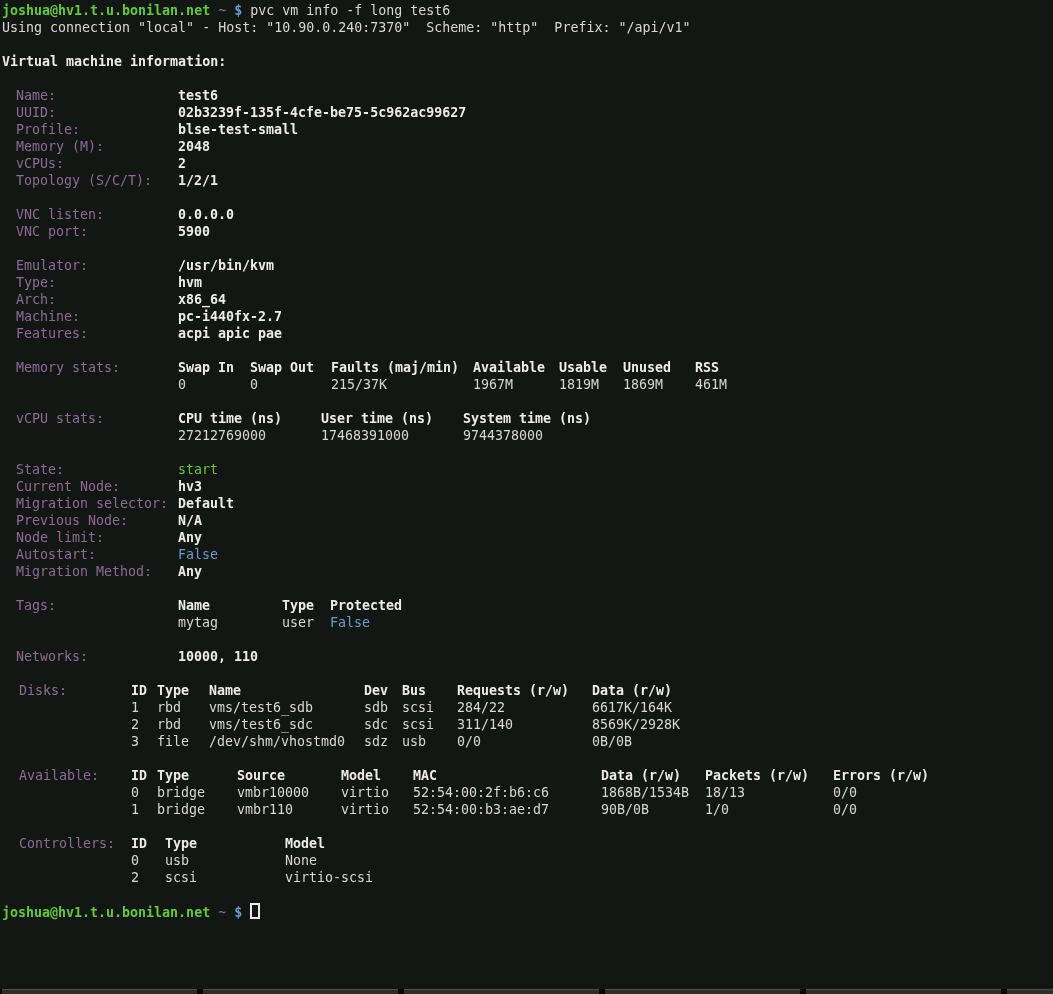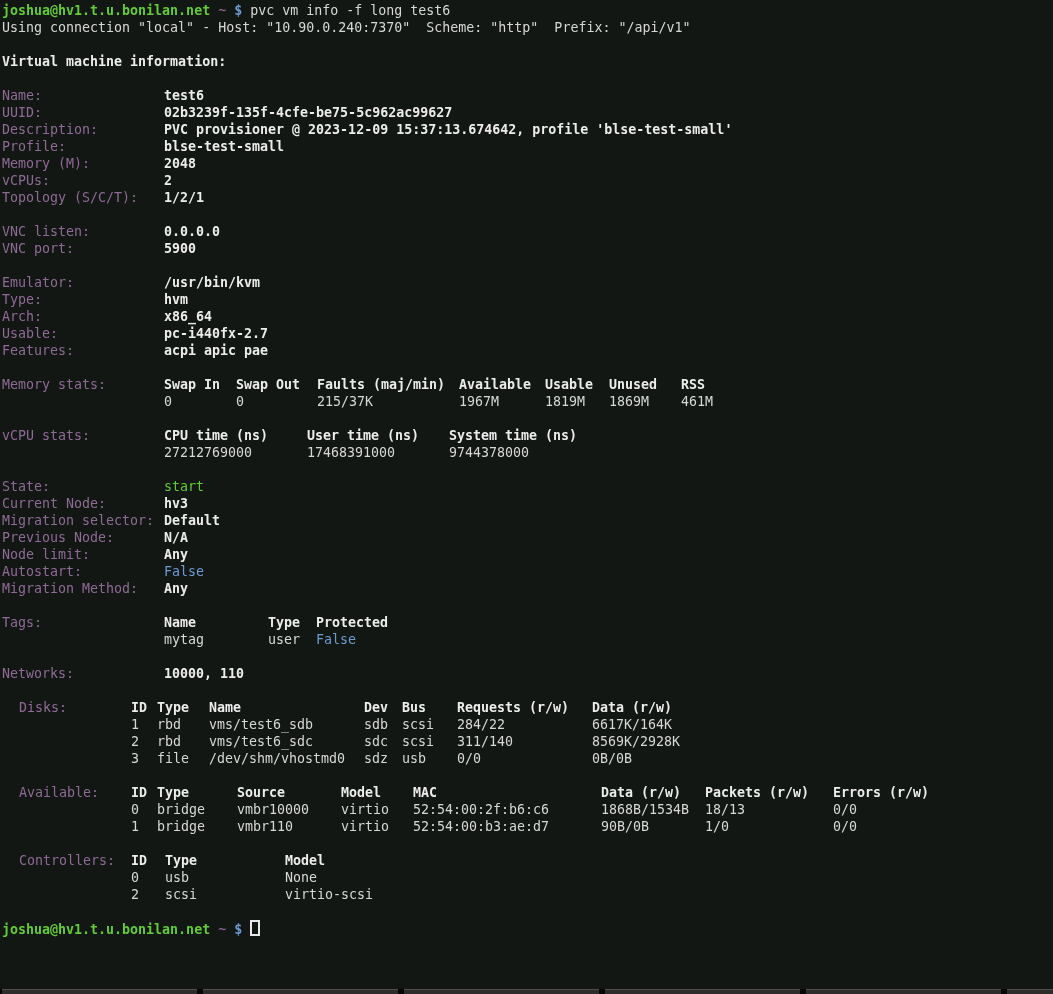--- a/index.html
+++ b/index.html
@@ -1,20 +1,20 @@
 <!DOCTYPE html>
 <html style="--bg: #131713; --label: #8f6a97; --text: #d7d7d7; --bold: #ececec; --green: #62cb38; --blue: #6b9bd2;"><head>
 <meta charset="utf-8">
 <style>
   html,body{margin:0;padding:0;background:#131713;width:1053px;height:994px;overflow:hidden;}
   body{font-family:"DejaVu Sans Mono","Liberation Mono",monospace;font-size:13.3px;color:var(--text,#d7d7d7);}
   .term{position:absolute;top:2px;left:2px;right:0;}
   .line{height:17px;line-height:17px;white-space:pre;}
   .gap{margin-top:17px;}
-  .lbl{display:inline-block;width:162px;color:var(--label,#8f6a97);white-space:pre;}
+  .lbl{display:inline-block;width:162px;color:var(--label,#8f6a97);white-space:pre;margin-left:14px;}
   .lbl2{display:inline-block;width:112px;color:var(--label,#8f6a97);white-space:pre;padding-left:17px;}
   .b{font-weight:bold;color:var(--bold,#ececec);}
   .g{color:var(--green,#62cb38);}
   .bl{color:var(--blue,#6b9bd2);}
   .pp{color:var(--label,#8f6a97);}
   .c{display:inline-block;white-space:pre;vertical-align:top;}
   
   .ms0{width:72px}.ms1{width:81px}.ms2{width:142px}.ms3{width:86px}.ms4{width:64px}.ms5{width:72px}
   
   .vs0{width:143px}.vs1{width:142px}
@@ -37,33 +37,32 @@
 <div class="term">
 
   <div class="line"><span class="g b">joshua@hv1.t.u.bonilan.net</span><span class="sp"></span><span class="pp">~</span><span class="sp"></span><span class="bl b">$</span><span class="sp"></span><span>pvc vm info -f long test6</span></div>
 
   <div class="line">Using connection "local" - Host: "10.90.0.240:7370"  Scheme: "http"  Prefix: "/api/v1"</div>
 
   <div class="line b gap">Virtual machine information:</div>
 
   <div class="line gap"><span class="lbl">Name:</span><span class="b">test6</span></div>
   <div class="line"><span class="lbl">UUID:</span><span class="b">02b3239f-135f-4cfe-be75-5c962ac99627</span></div>
-  <div class="line"><span class="lbl">Description:</span><span class="b">PVC provisioner @ 2023-12-09 15:37:13.674642, profile 'blse-test-small'</span></div>
   <div class="line"><span class="lbl">Profile:</span><span class="b">blse-test-small</span></div>
   <div class="line"><span class="lbl">Memory (M):</span><span class="b">2048</span></div>
   <div class="line"><span class="lbl">vCPUs:</span><span class="b">2</span></div>
   <div class="line"><span class="lbl">Topology (S/C/T):</span><span class="b">1/2/1</span></div>
 
   <div class="line gap"><span class="lbl">VNC listen:</span><span class="b">0.0.0.0</span></div>
   <div class="line"><span class="lbl">VNC port:</span><span class="b">5900</span></div>
 
   <div class="line gap"><span class="lbl">Emulator:</span><span class="b">/usr/bin/kvm</span></div>
   <div class="line"><span class="lbl">Type:</span><span class="b">hvm</span></div>
   <div class="line"><span class="lbl">Arch:</span><span class="b">x86_64</span></div>
-  <div class="line"><span class="lbl">Usable:</span><span class="b">pc-i440fx-2.7</span></div>
+  <div class="line"><span class="lbl">Machine:</span><span class="b">pc-i440fx-2.7</span></div>
   <div class="line"><span class="lbl">Features:</span><span class="b">acpi apic pae</span></div>
 
   <div class="line gap"><span class="lbl">Memory stats:</span><span class="c ms0 b">Swap In</span><span class="c ms1 b">Swap Out</span><span class="c ms2 b">Faults (maj/min)</span><span class="c ms3 b">Available</span><span class="c ms4 b">Usable</span><span class="c ms5 b">Unused</span><span class="c b">RSS</span></div>
   <div class="line"><span class="lbl"></span><span class="c ms0">0</span><span class="c ms1">0</span><span class="c ms2">215/37K</span><span class="c ms3">1967M</span><span class="c ms4">1819M</span><span class="c ms5">1869M</span><span class="c">461M</span></div>
 
   <div class="line gap"><span class="lbl">vCPU stats:</span><span class="c vs0 b">CPU time (ns)</span><span class="c vs1 b">User time (ns)</span><span class="c b">System time (ns)</span></div>
   <div class="line"><span class="lbl"></span><span class="c vs0">27212769000</span><span class="c vs1">17468391000</span><span class="c">9744378000</span></div>
 
   <div class="line gap"><span class="lbl">State:</span><span class="g">start</span></div>
   <div class="line"><span class="lbl">Current Node:</span><span class="b">hv3</span></div>

